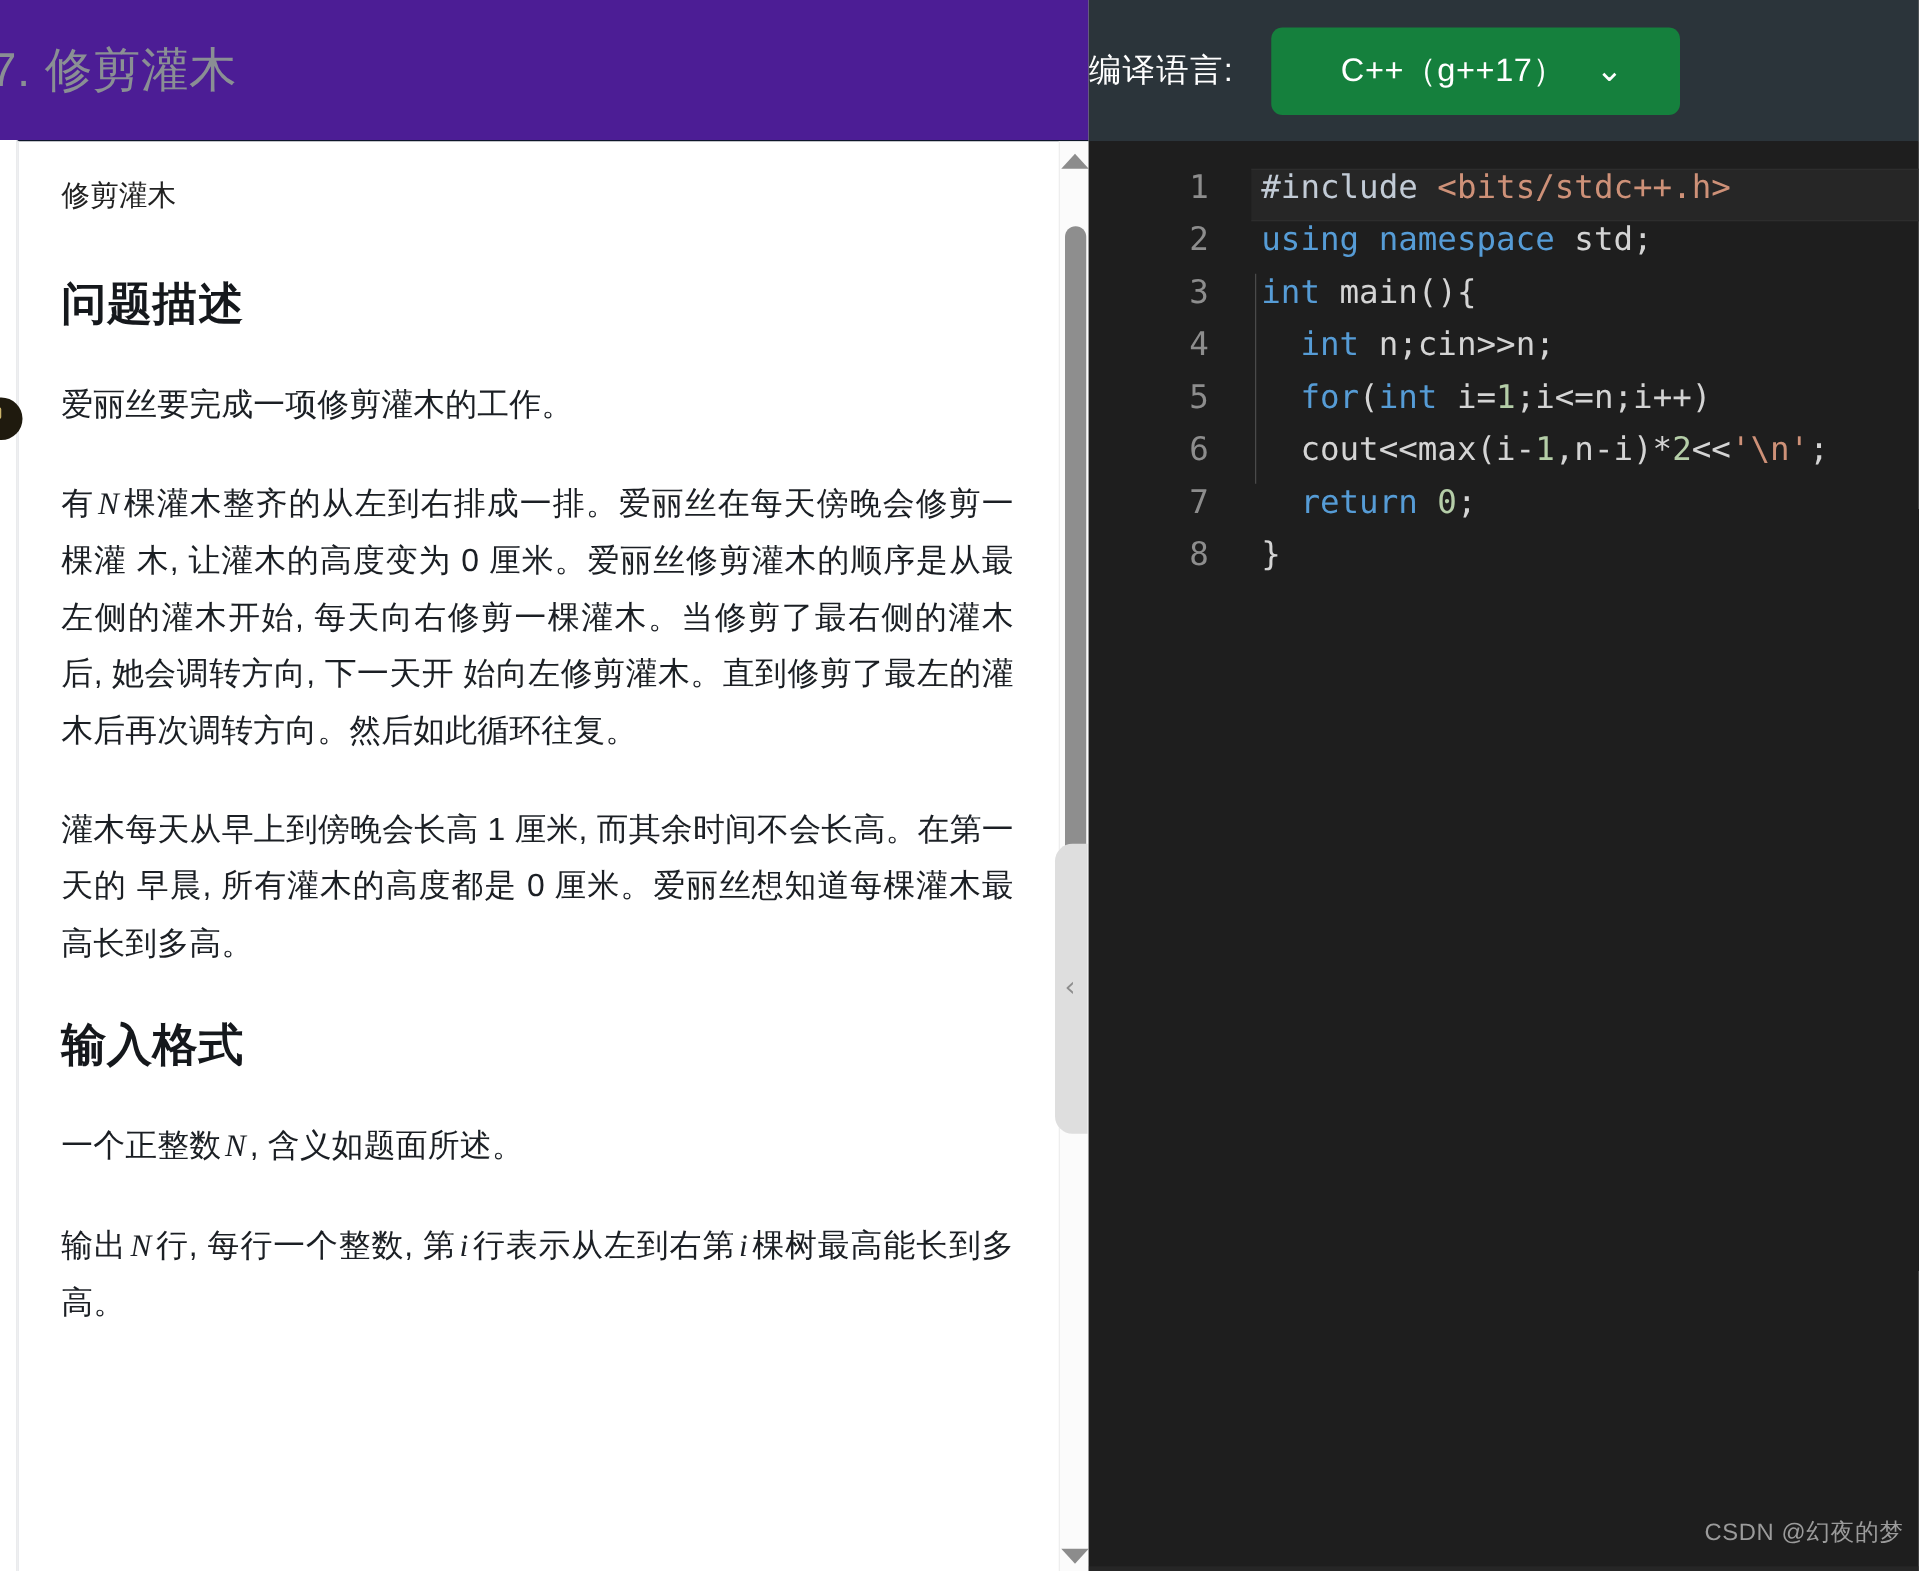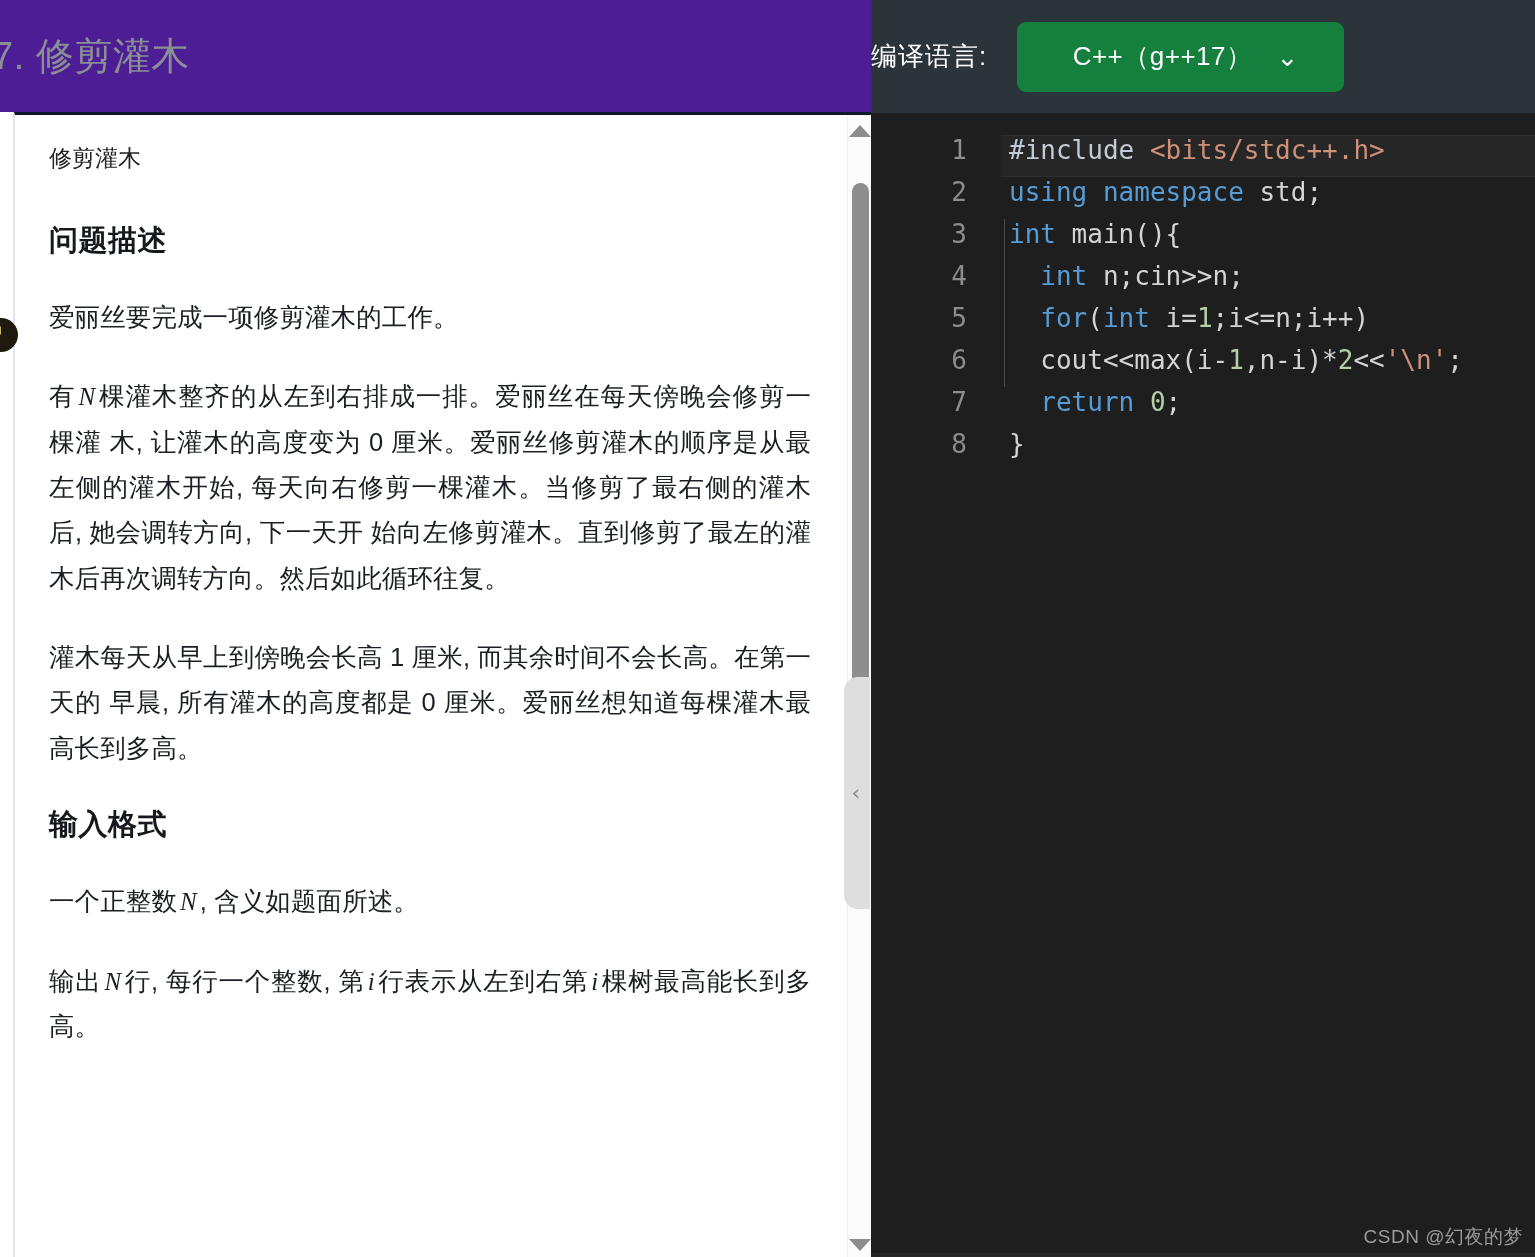--- a/index.html
+++ b/index.html
@@ -42,40 +42,40 @@
     letter-spacing: 0.5px;
     margin-left: -8px;
     white-space: nowrap;
   }
 
   .content-card {
     position: relative;
     height: 1145px;
     margin-left: 14px;
     margin-right: 0px;
-    border-top: 3px solid #0f172a;
+    border-top: 1px solid #0f172a;
     border-left: 1px solid #e3e5e8;
     background: #ffffff;
     overflow: hidden;
   }
 
   .doc {
     padding: 26px 60px 40px 34px;
     color: #1f2329;
   }
 
   .doc .lead {
     font-size: 23px;
     line-height: 1.55;
     color: #222;
     margin-bottom: 44px;
   }
 
   .doc h2 {
-    font-size: 29px;
+    font-size: 36px;
     font-weight: 700;
     color: #15181c;
     margin: 0 0 34px 0;
     letter-spacing: 0.5px;
   }
 
   .doc p {
     font-size: 25.5px;
     line-height: 1.78;
     color: #1b1f24;
@@ -275,21 +275,21 @@
   .tk-pre   { color: #c2cbd6; }
   .tk-inc   { color: #ce9178; margin-top: 30px; }
   .tk-kw    { color: #569cd6; }
   .tk-plain { color: #d4d4d4; }
   .tk-num   { color: #b5cea8; }
   .tk-str   { color: #ce9178; }
 
   .watermark {
     position: absolute;
     right: 12px;
-    bottom: 7px;
+    bottom: 18px;
     color: #9b9b9b;
     font-size: 19px;
     letter-spacing: 0.5px;
     margin-left: 16px;
   }
   .editor-bottom-line {
     position: absolute;
     left: 0; right: 0; bottom: 0;
     height: 4px;
     background: #262626;

